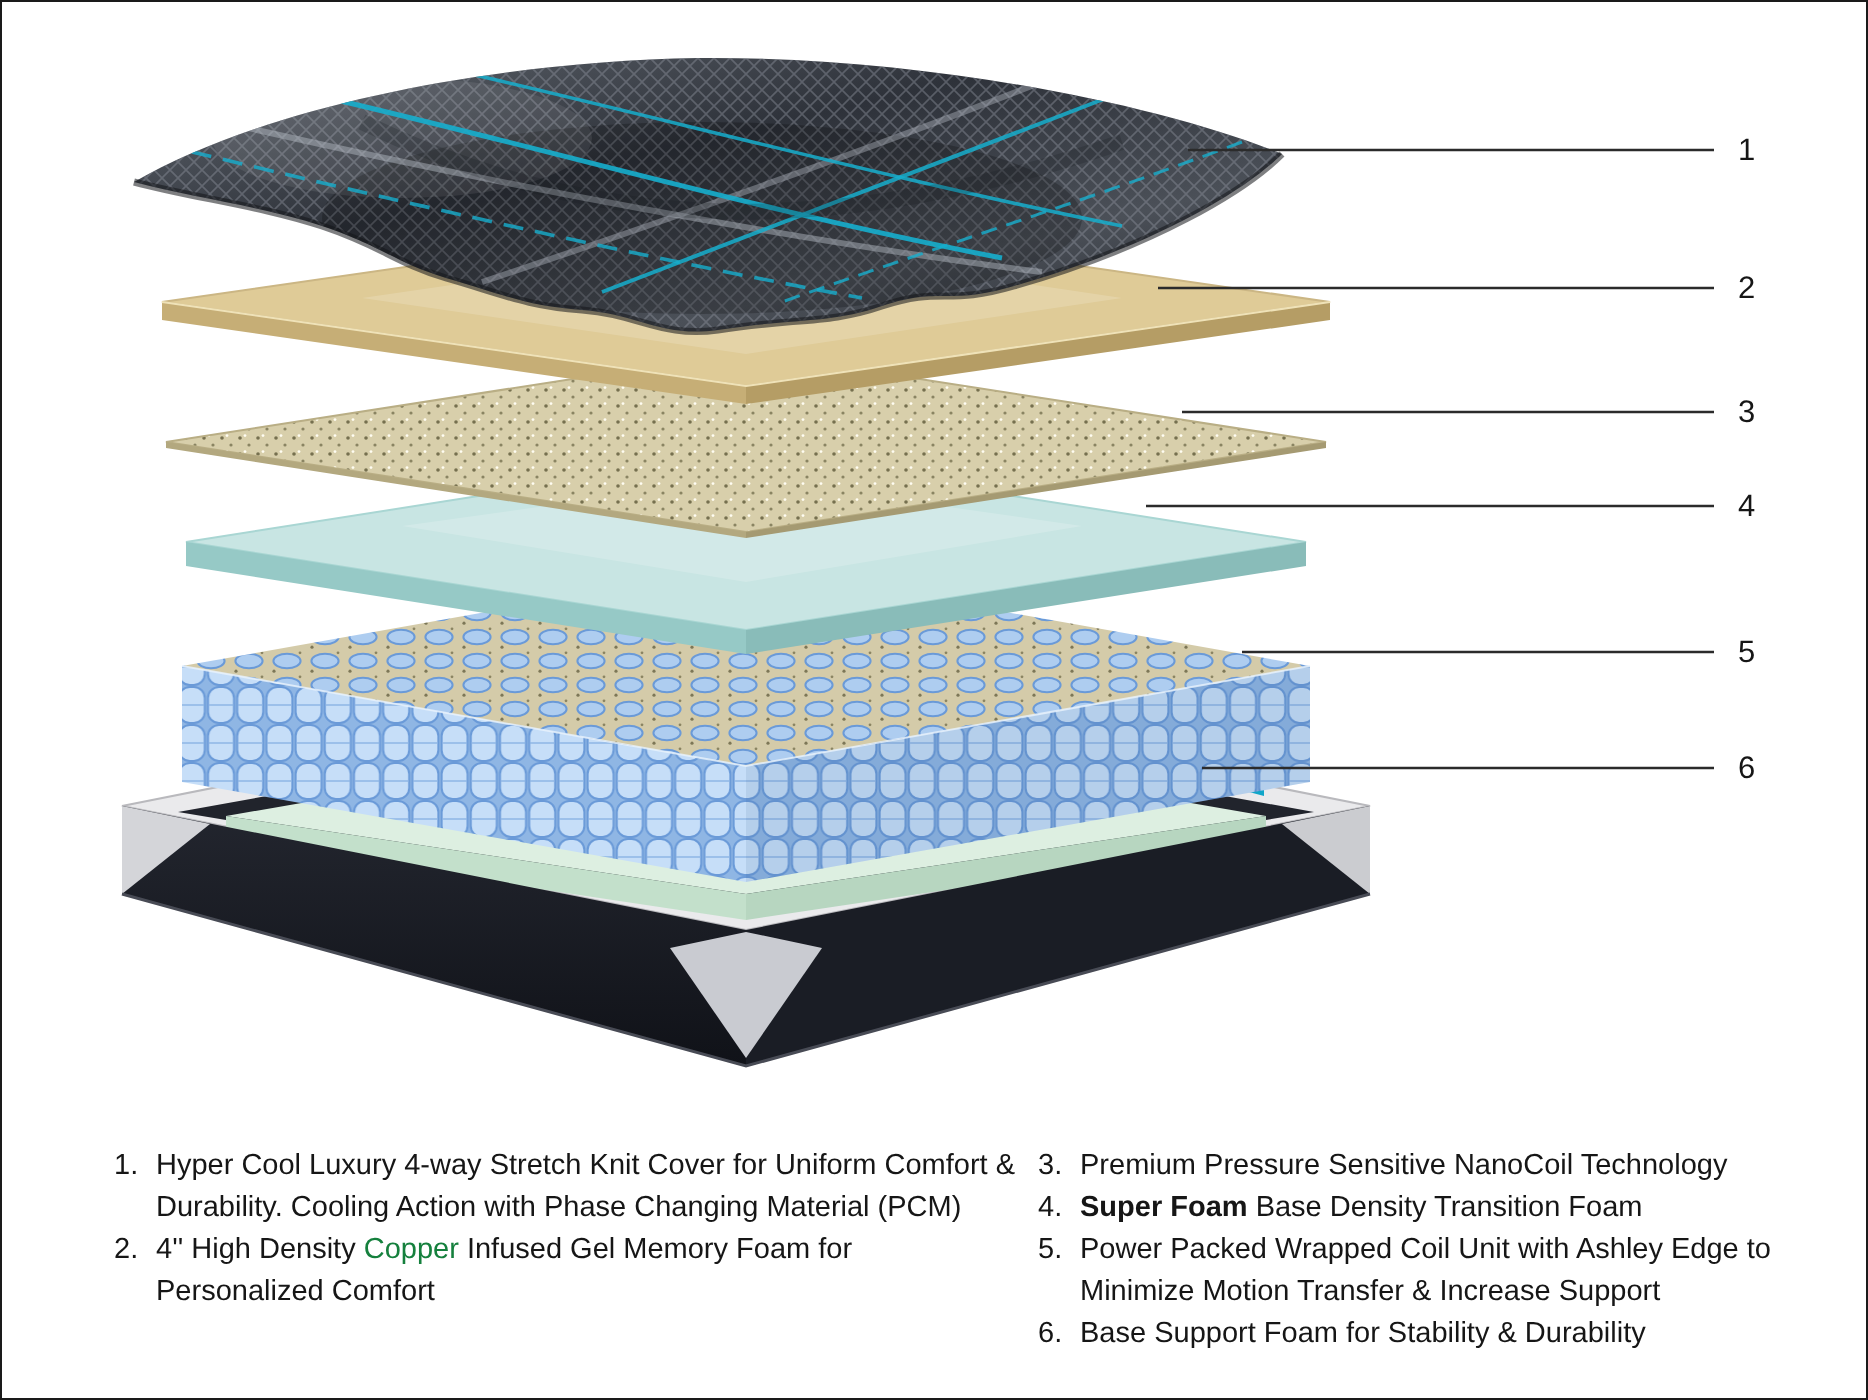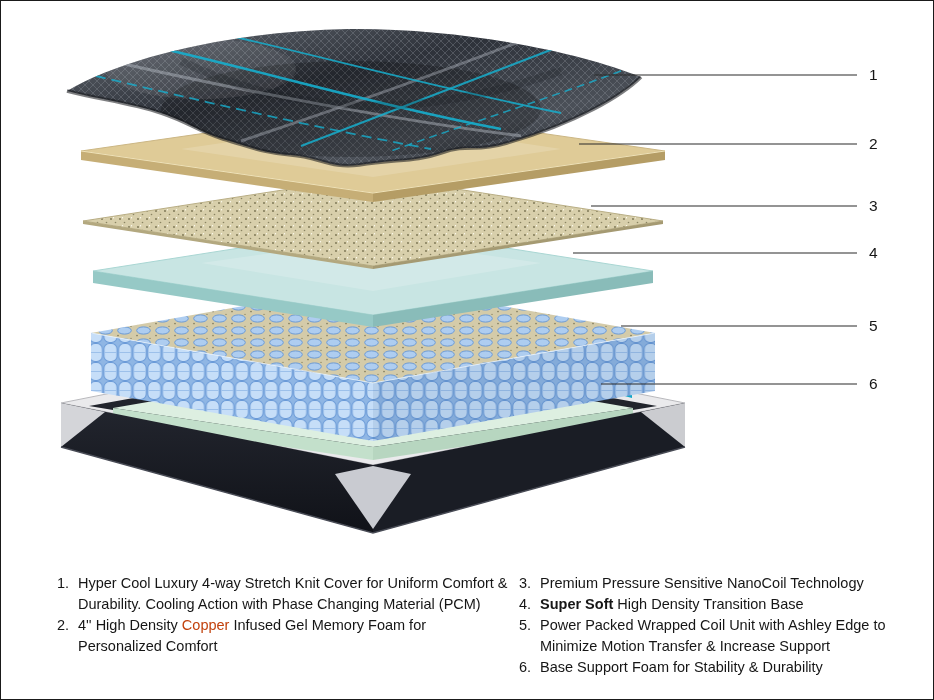--- a/index.html
+++ b/index.html
@@ -16,21 +16,21 @@
   .legend{
     position:absolute;left:56px;top:572px;width:862px;
     display:flex;gap:10px;
     font-size:14.5px;line-height:21px;color:#161616;
   }
   .col-left{width:452px;}
   .col-right{width:400px;}
   .item{display:flex;}
   .item .num{width:21px;flex:none;}
   .item .txt{flex:1;}
-  .copper{color:#c2410c;}
+  .copper{color:#15803d;}
   .bold{font-weight:bold;}
 </style>
 </head>
 <body>
 
 <div class="frame">
 
   <svg width="934" height="565" viewBox="0 0 934 565">
     <defs>
       <linearGradient id="coverGrad" x1="0" y1="0" x2="1" y2="1">
@@ -163,21 +163,21 @@
         <span class="txt"><span>4'' High Density </span><span class="copper">Copper</span><span> Infused Gel Memory Foam for Personalized Comfort</span></span>
       </div>
     </div>
     <div class="col-right">
       <div class="item">
         <span class="num">3.</span>
         <span class="txt"><span>Premium Pressure Sensitive NanoCoil Technology</span></span>
       </div>
       <div class="item">
         <span class="num">4.</span>
-        <span class="txt"><span class="bold">Super Soft</span><span> High Density Transition Base</span></span>
+        <span class="txt"><span class="bold">Super Foam</span><span> Base Density Transition Foam</span></span>
       </div>
       <div class="item">
         <span class="num">5.</span>
         <span class="txt"><span>Power Packed Wrapped Coil Unit with Ashley Edge to Minimize Motion Transfer &amp; Increase Support</span></span>
       </div>
       <div class="item">
         <span class="num">6.</span>
         <span class="txt"><span>Base Support Foam for Stability &amp; Durability</span></span>
       </div>
     </div>

